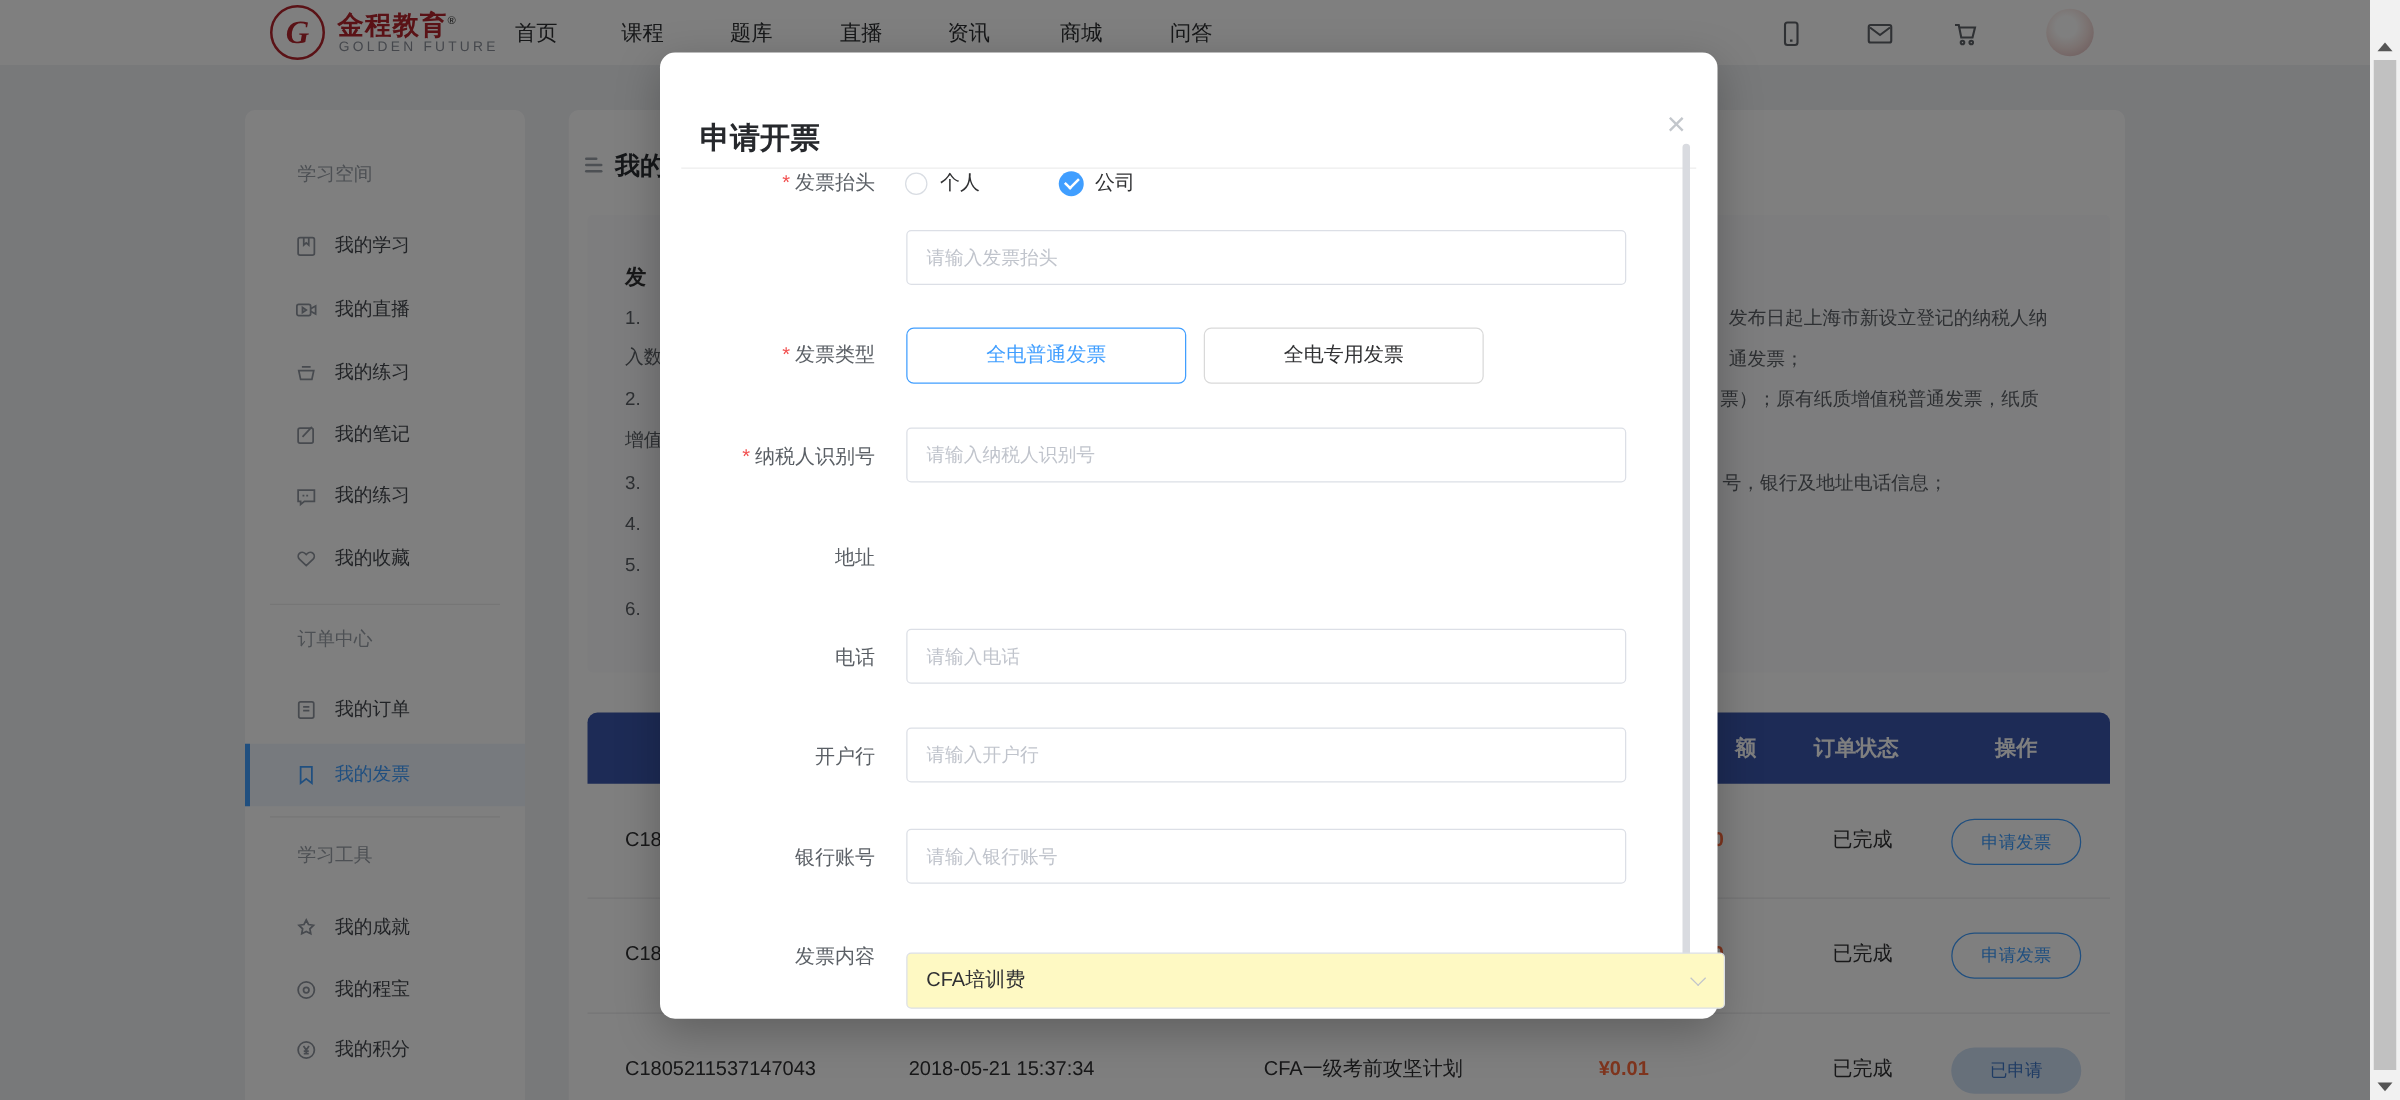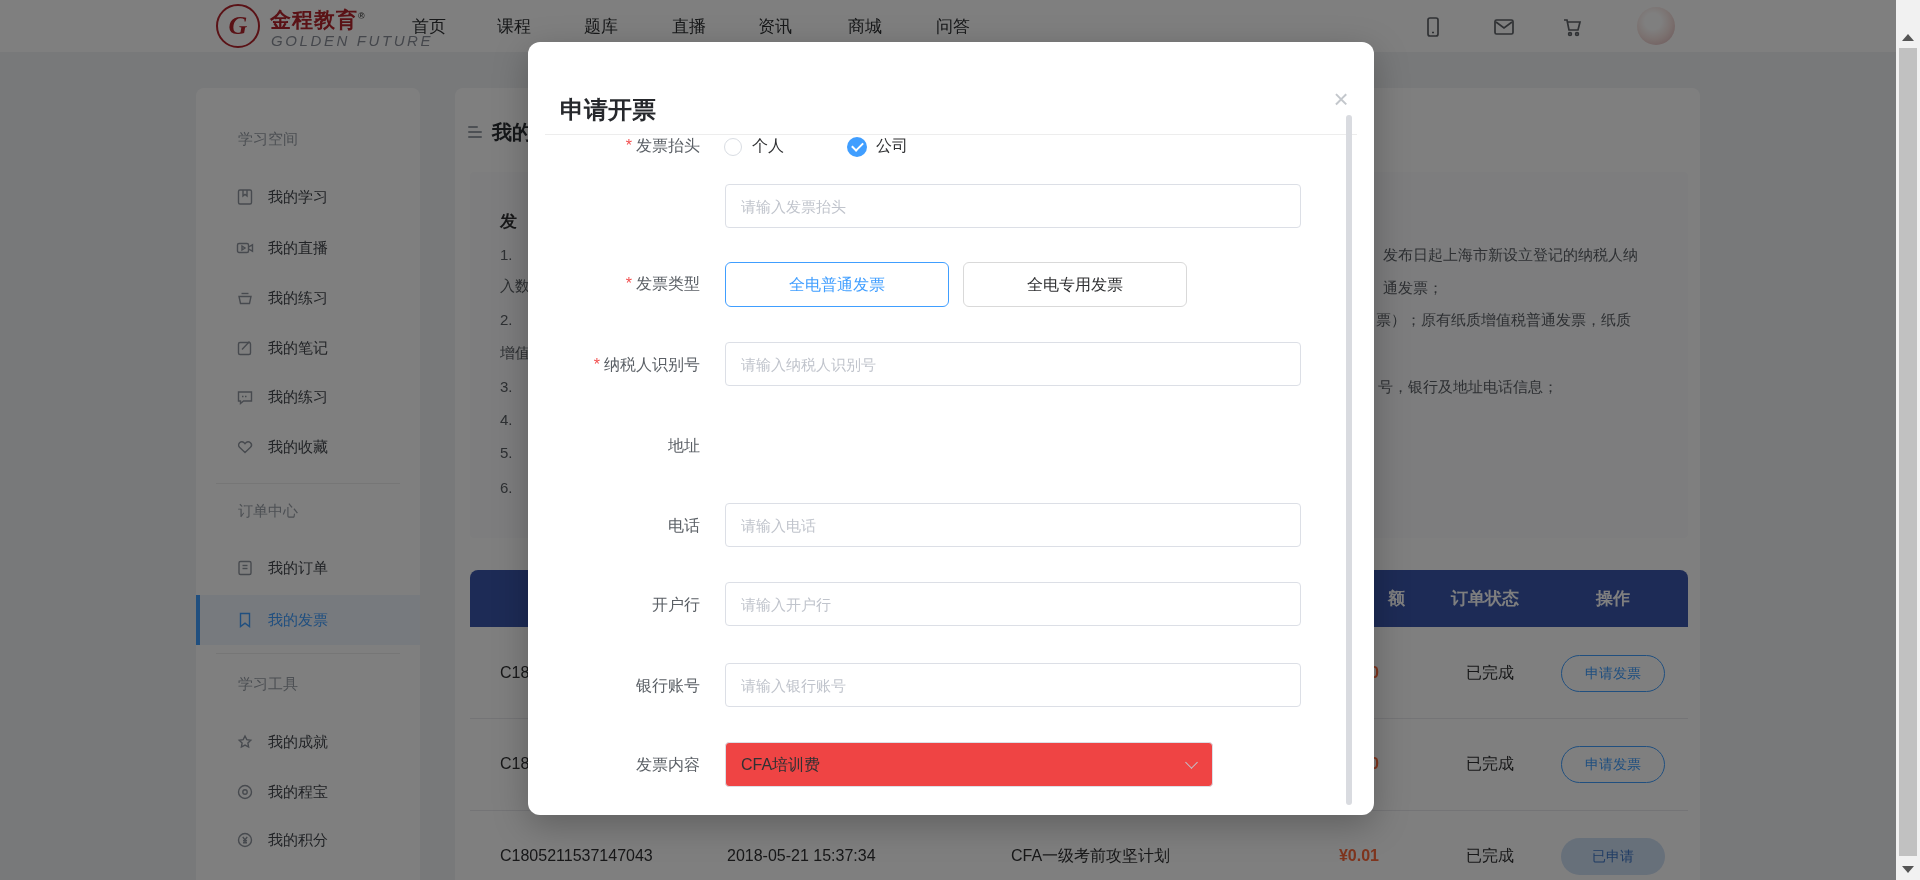--- a/index.html
+++ b/index.html
@@ -7,21 +7,21 @@
     font-family:"Liberation Sans","DejaVu Sans",sans-serif; }
   .screen { position:relative; width:1920px; height:880px; background:#f0f2f5; overflow:hidden; }
 
   
   .navbar { position:absolute; left:0; top:0; width:1896px; height:52px; background:#fff; z-index:1; }
   .seal { position:absolute; left:216px; top:4px; width:44px; height:44px; border:2px solid #b5242c;
     border-radius:50%; color:#b5242c; font-family:"Liberation Serif","DejaVu Serif",serif;
     font-style:italic; font-weight:bold; font-size:26px; text-align:center; line-height:40px; }
   .brand { position:absolute; left:270px; top:6px; color:#b5242c; font-size:21px; font-weight:bold; letter-spacing:1px; }
   .brand sup { font-size:9px; color:#555; }
-  .brand-sub { position:absolute; left:271px; top:32px; color:#8a8f99; font-size:15px; letter-spacing:2.6px;font-style:italic; }
+  .brand-sub { position:absolute; left:271px; top:32px; color:#8a8f99; font-size:11px; letter-spacing:2.6px; }
   .nav-item { position:absolute; top:15px; width:70px; text-align:center; font-size:17px; color:#2e3033; cursor:pointer; }
   .nav-ico { position:absolute; top:15px; width:24px; height:24px; color:#5f6368; }
   .nav-ico svg { width:100%; height:100%; }
   .avatar { position:absolute; left:1637px; top:7px; width:38px; height:38px; border-radius:50%;
     background:radial-gradient(circle at 42% 38%, #ffffff 25%, #f6e3e0 55%, #e3bfc0 85%, #d8aeb2 100%); }
 
   
   .sidebar { position:absolute; left:196px; top:88px; width:224px; height:792px; background:#fff;
     border-radius:8px 8px 0 0; z-index:1; }
   .side-sec { position:absolute; left:42px; font-size:15px; color:#9aa0a8; }
@@ -71,22 +71,22 @@
     font-family:"Liberation Sans","DejaVu Sans",sans-serif; }
   .f-input::placeholder { color:#c0c4cc; }
   .radio-circle { position:absolute; width:18px; height:18px; border:1px solid #d9dde3; border-radius:50%; background:#fff; cursor:pointer; }
   .radio-checked { position:absolute; width:20px; height:20px; border-radius:50%; background:#409eff; cursor:pointer; }
   .radio-checked::after { content:""; position:absolute; left:7px; top:3px; width:5px; height:9px;
     border-right:2px solid #fff; border-bottom:2px solid #fff; transform:rotate(45deg); }
   .radio-lb { position:absolute; font-size:16px; color:#303133; cursor:pointer; }
   .type-btn { position:absolute; width:224px; height:45px; border:1px solid #d9d9d9; border-radius:6px; background:#fff;
     font-size:16px; color:#303133; text-align:center; line-height:43px; cursor:pointer; }
   .type-btn.sel { border:1px solid #409eff; color:#409eff; }
-  .f-select { position:absolute; left:197px; width:488px; height:45px; border:1px solid #dcdfe6; border-radius:4px;
-    background:#ef4444; cursor:pointer; }
+  .f-select { position:absolute; left:197px; width:655px; height:45px; border:1px solid #dcdfe6; border-radius:4px;
+    background:#fef9c3; cursor:pointer;margin-top:20px; }
   .f-select .val { position:absolute; left:15px; top:0; line-height:43px; font-size:16px; color:#303133; }
   .f-select .chev { position:absolute; right:16px; top:15px; width:9px; height:9px;
     border-right:1.5px solid #c0c4cc; border-bottom:1.5px solid #c0c4cc; transform:rotate(45deg); }
 
   
   .pscroll { position:absolute; left:1896px; top:0; width:24px; height:880px; background:#f1f1f1; z-index:70; }
   .pthumb { position:absolute; left:3px; top:48px; width:18px; height:808px; background:#c1c1c1; }
   .parrow-up { position:absolute; left:6px; top:34px; width:0; height:0;
     border-left:6px solid transparent; border-right:6px solid transparent; border-bottom:7px solid #555; }
   .parrow-down { position:absolute; left:6px; top:866px; width:0; height:0;
@@ -266,21 +266,21 @@
       <span class="td red" style="left:824px;top:664px;width:100px;text-align:right">00</span>
       <span class="td" style="left:1011px;top:664px">已完成</span>
       <button class="pill-btn" style="left:1106px;top:658px">申请发票</button>
     </div>
     <div class="row-div" style="top:722px"></div>
 
     <div>
       <span class="td" style="left:45px;top:756px">C1805211537147043</span>
       <span class="td" style="left:272px;top:756px">2018-05-21 15:37:34</span>
       <span class="td" style="left:556px;top:756px">CFA一级考前攻坚计划</span>
-      <span class="td red" style="left:824px;top:756px;width:100px;text-align:right">¥0.01</span>
+      <span class="td red" style="left:824px;top:756px;width:100px;text-align:left">¥0.01</span>
       <span class="td" style="left:1011px;top:756px">已完成</span>
       <button class="pill-btn applied" style="left:1106px;top:750px">已申请</button>
     </div>
   </main>
 
   <div class="overlay"></div>
 
   <div class="modal">
     <div class="m-title">申请开票</div>
     <div class="m-close">×</div>

